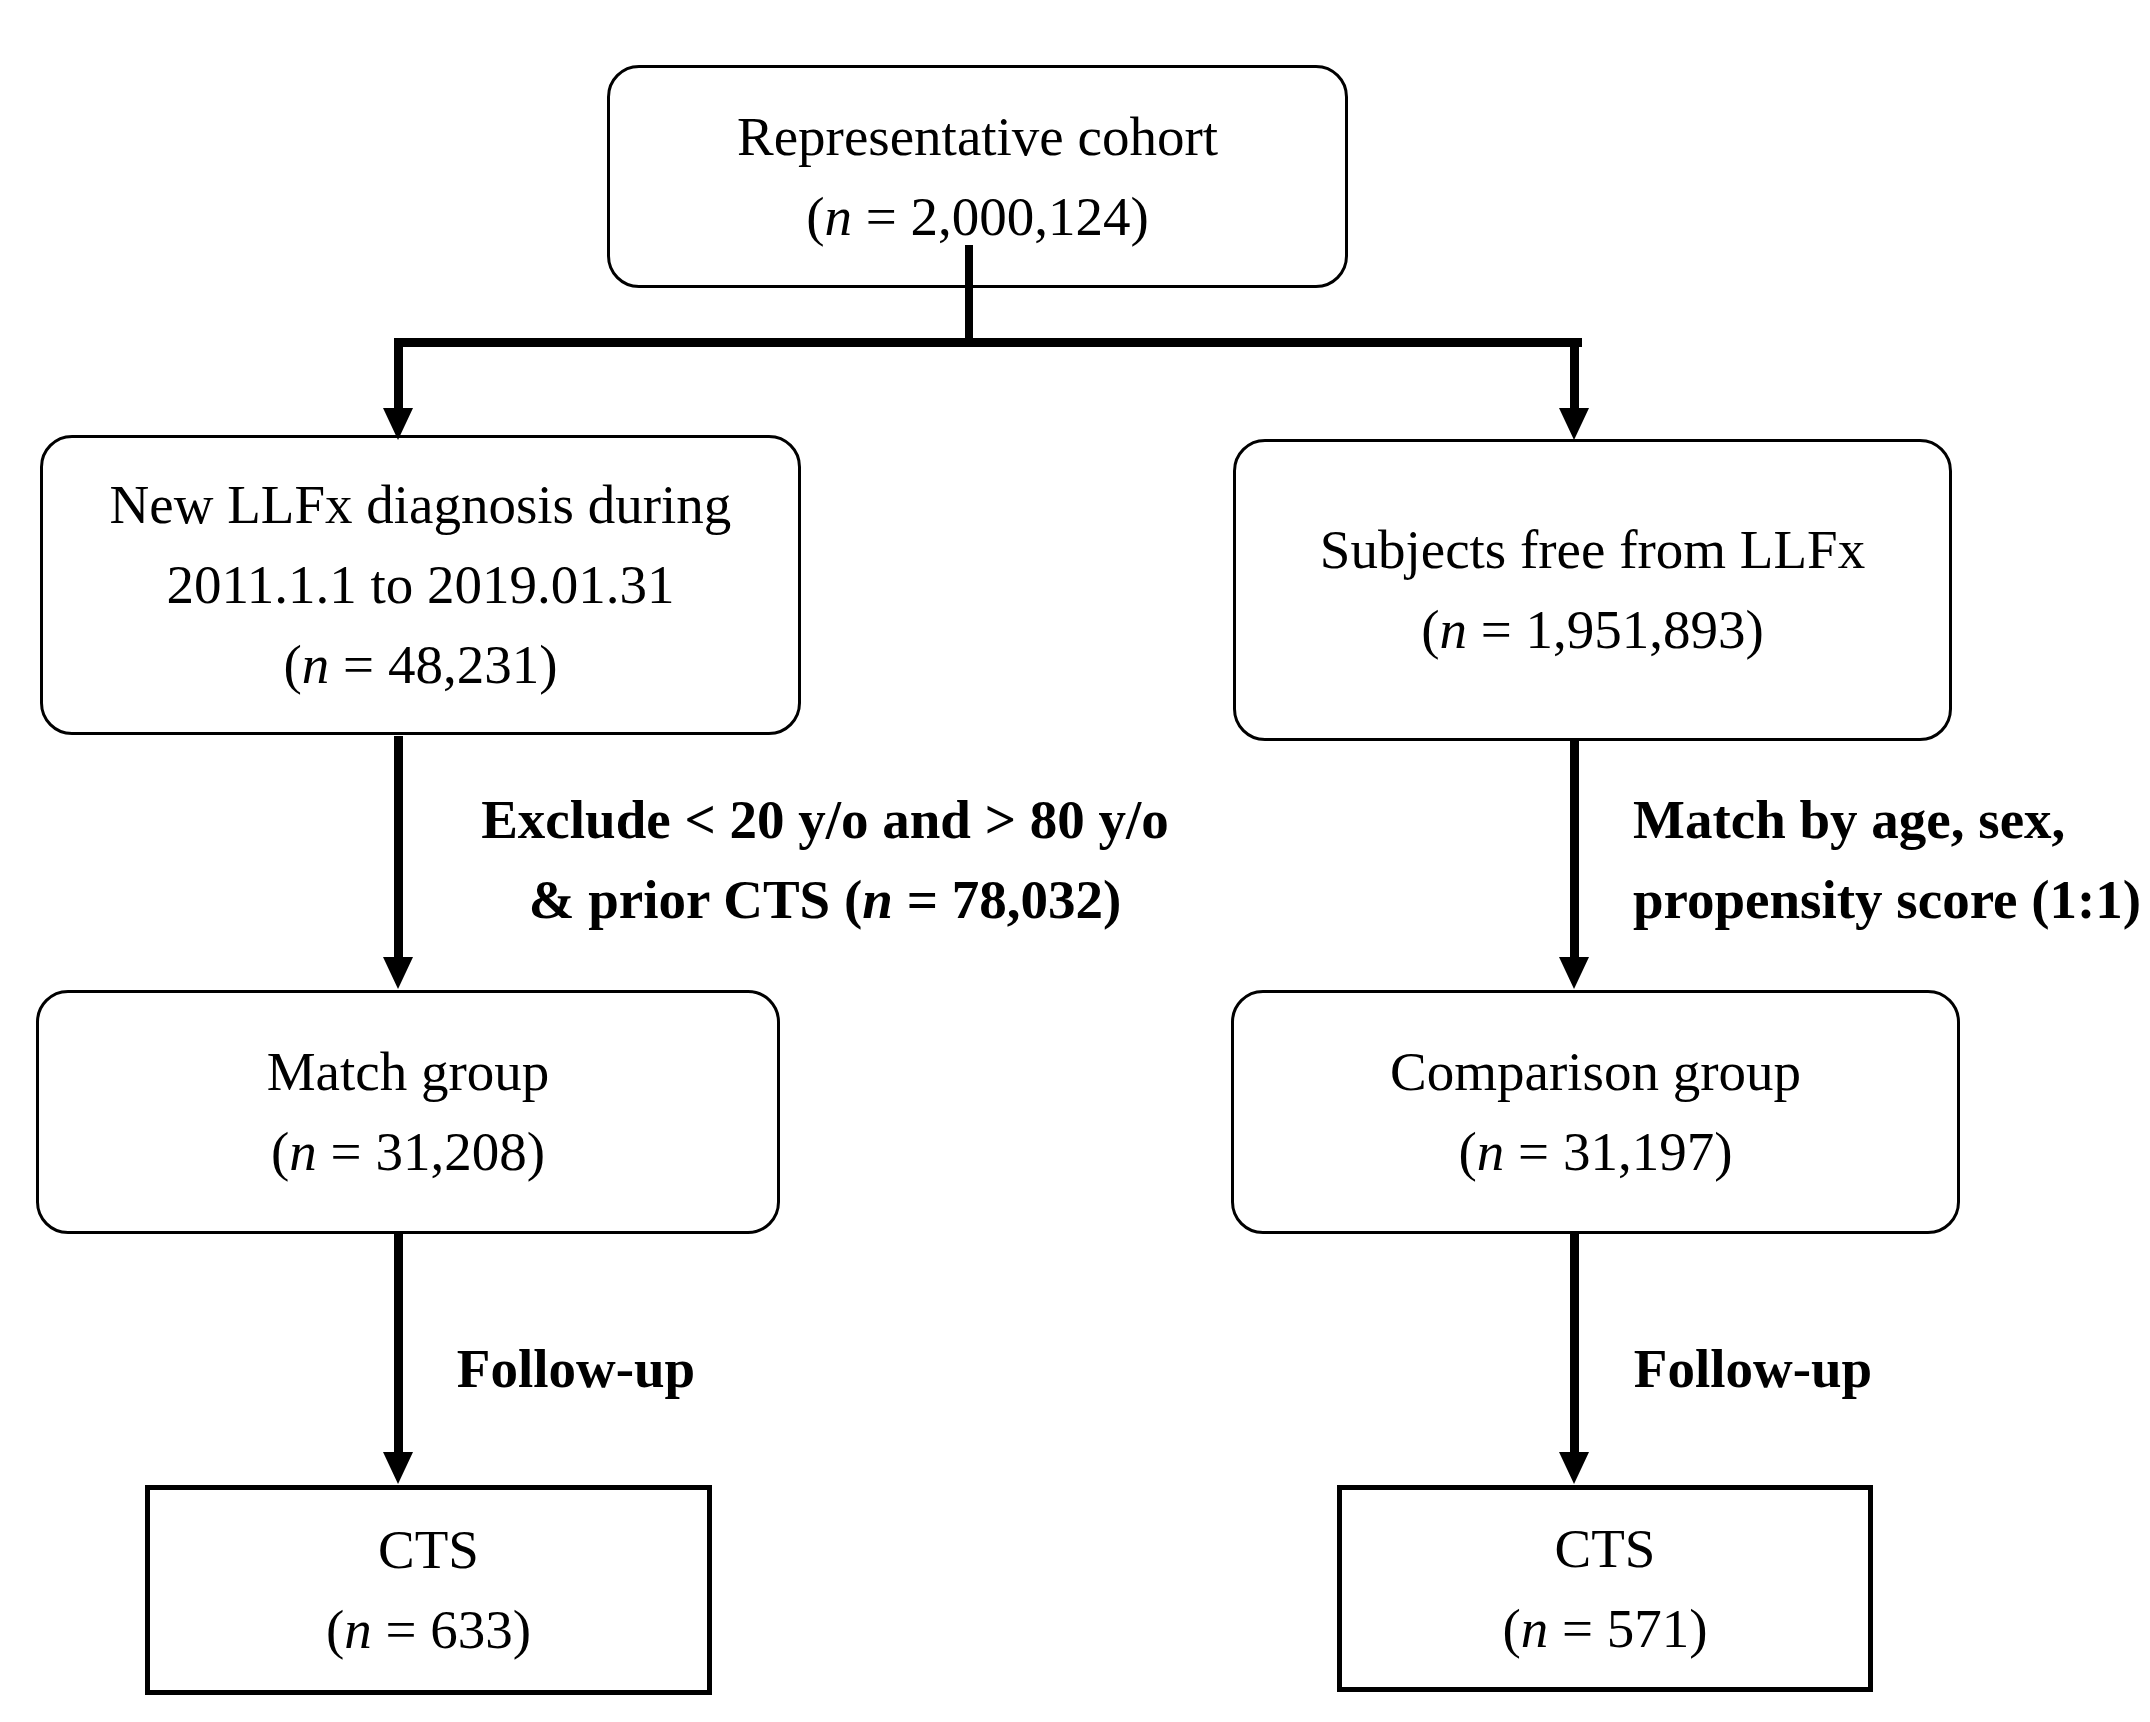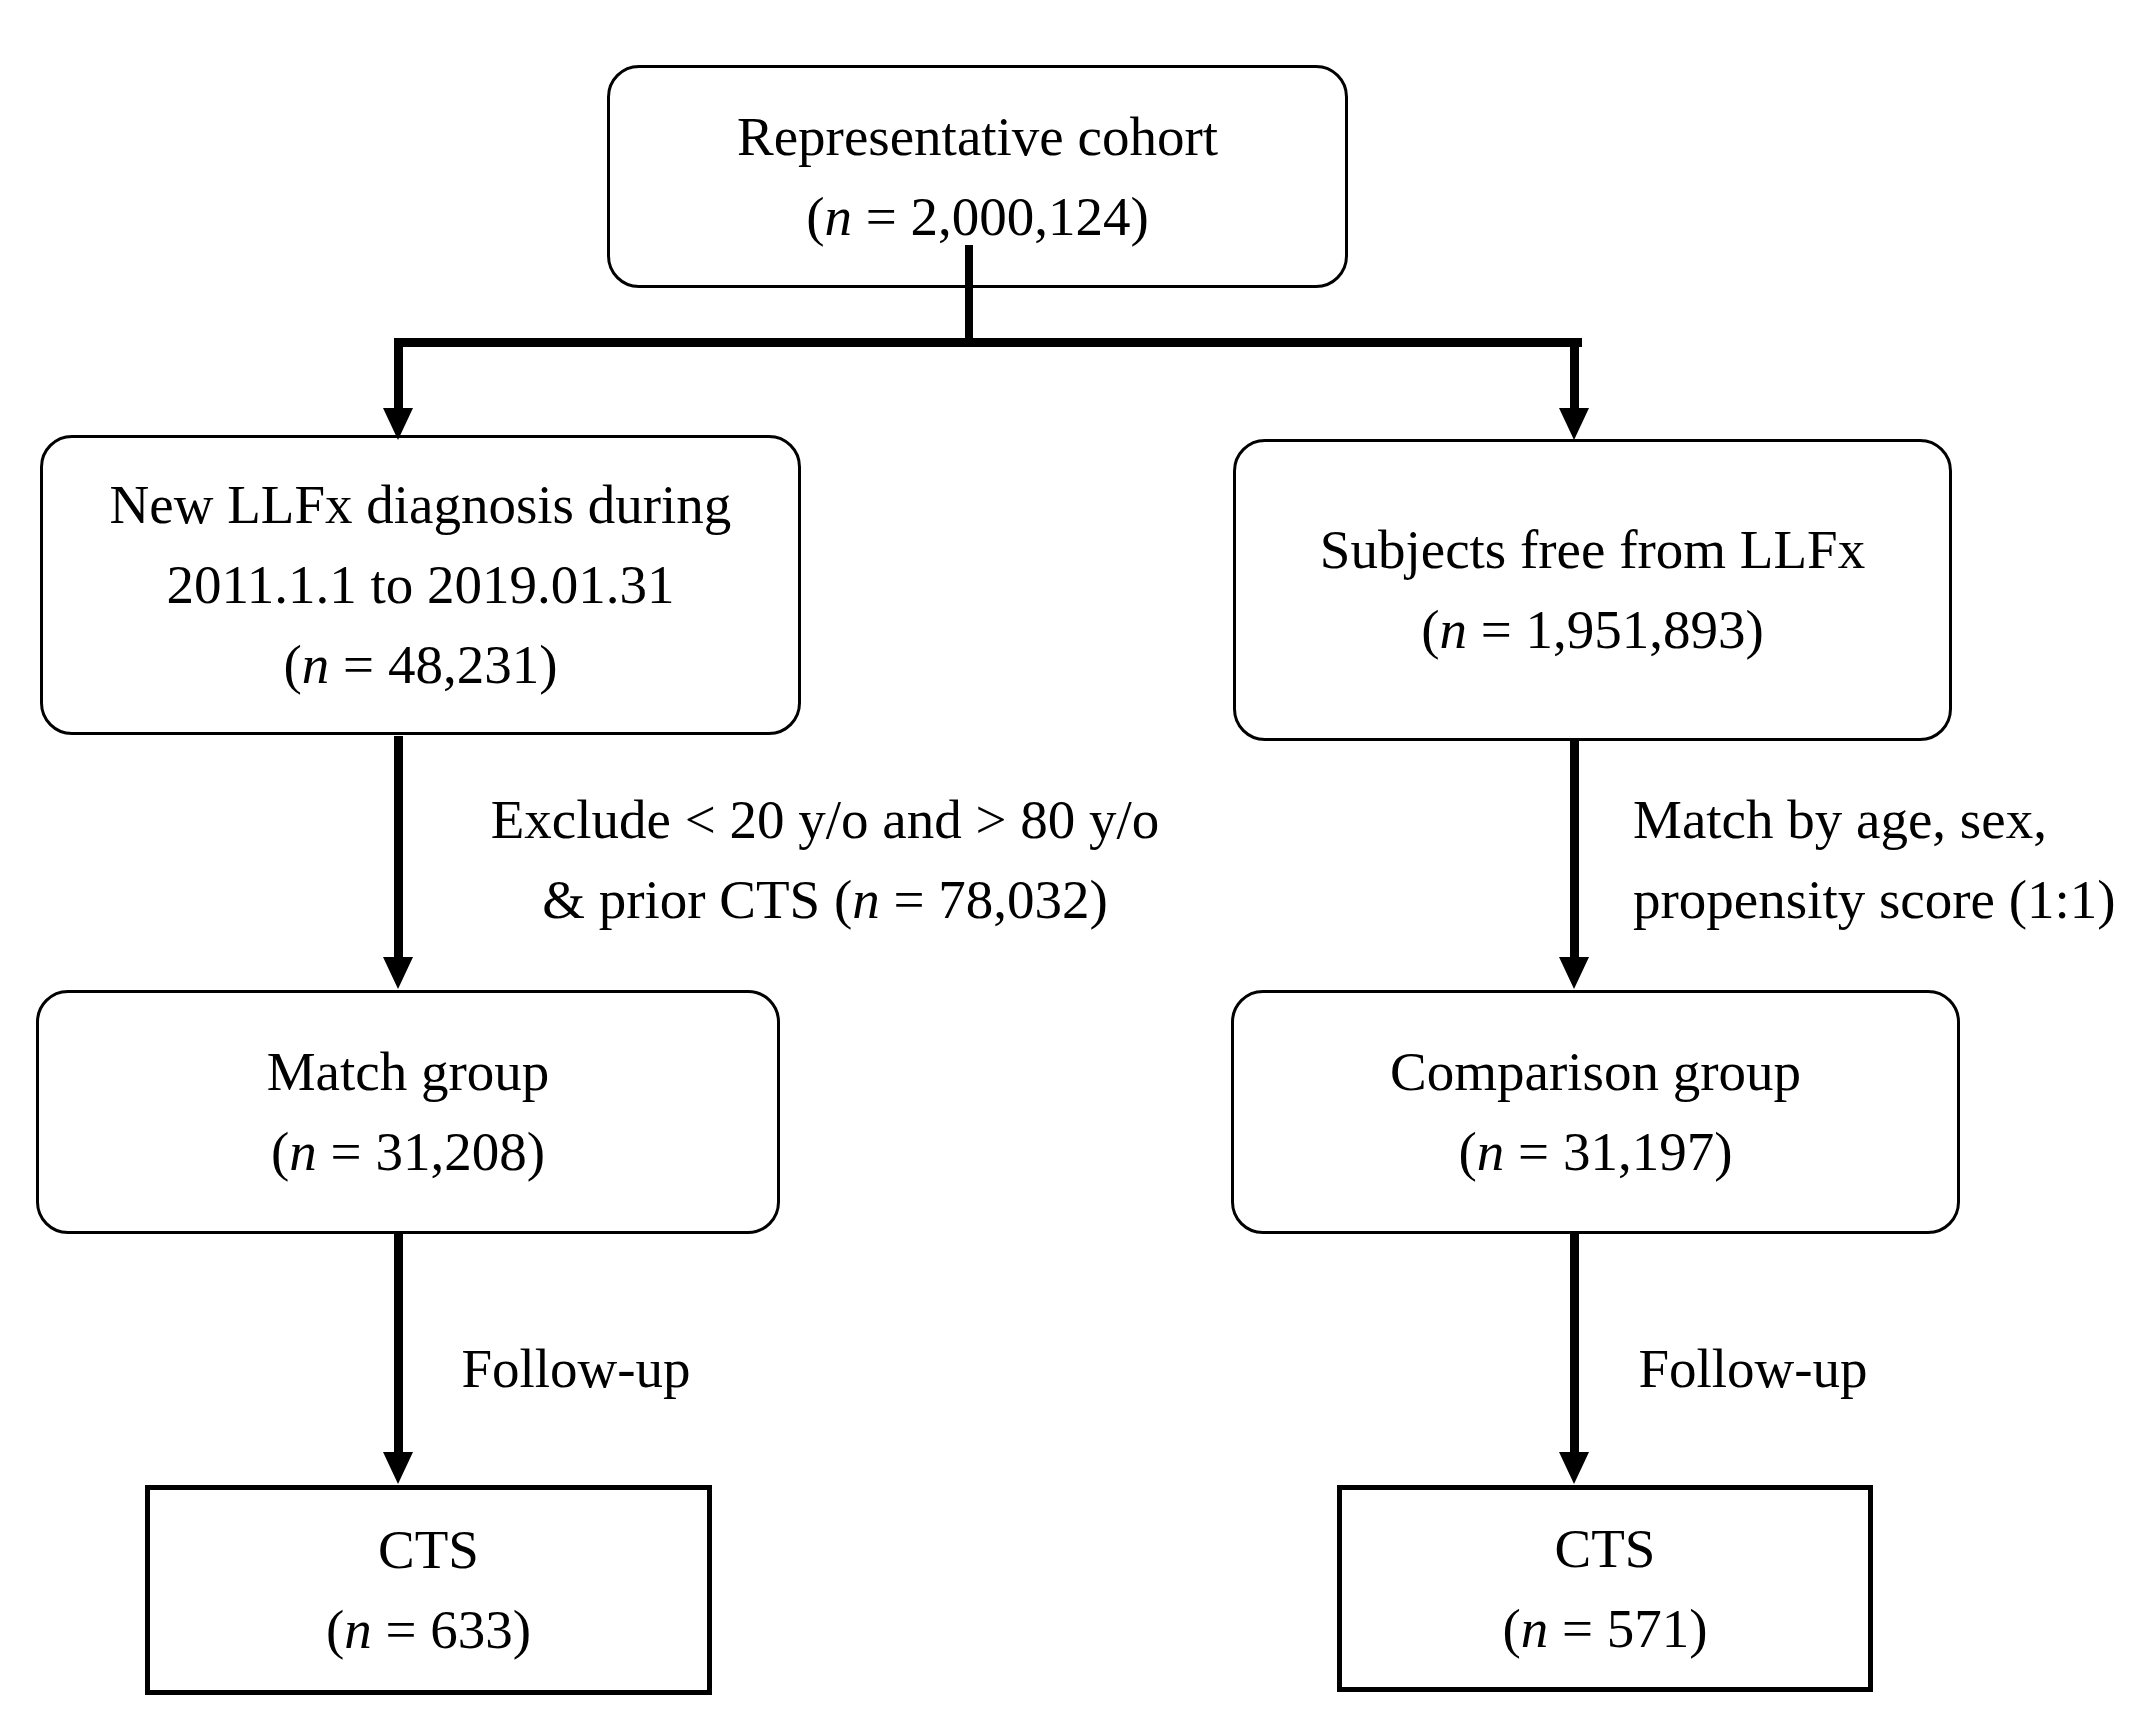--- a/index.html
+++ b/index.html
@@ -41,20 +41,21 @@
     height: 0;
     border-left: 15.6px solid transparent;
     border-right: 15.6px solid transparent;
     border-top: 32px solid #000000;
   }
   .edge-label {
     position: absolute;
     font-size: 55px;
     line-height: 80px;
     white-space: nowrap;
+    font-weight: bold;
   }
   .edge-label.center { text-align: center; }
   .edge-label.left   { text-align: left; }
   i { font-style: italic; }
 </style>
 </head>
 <body>
 
 <div class="canvas">
 

